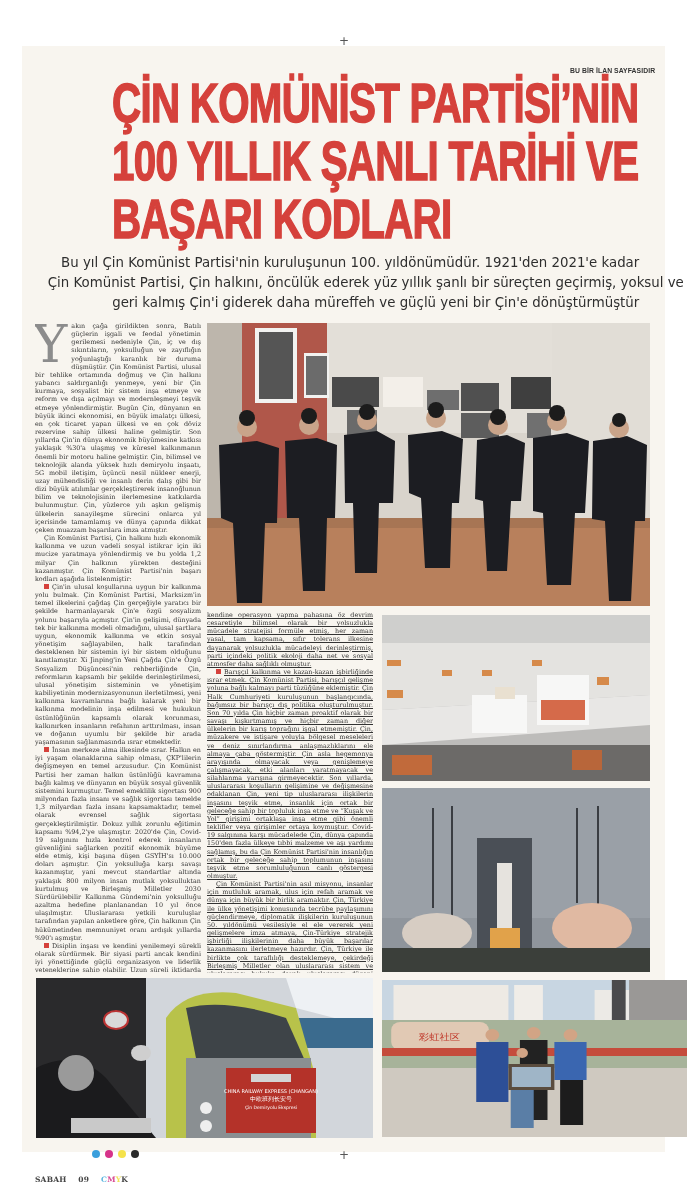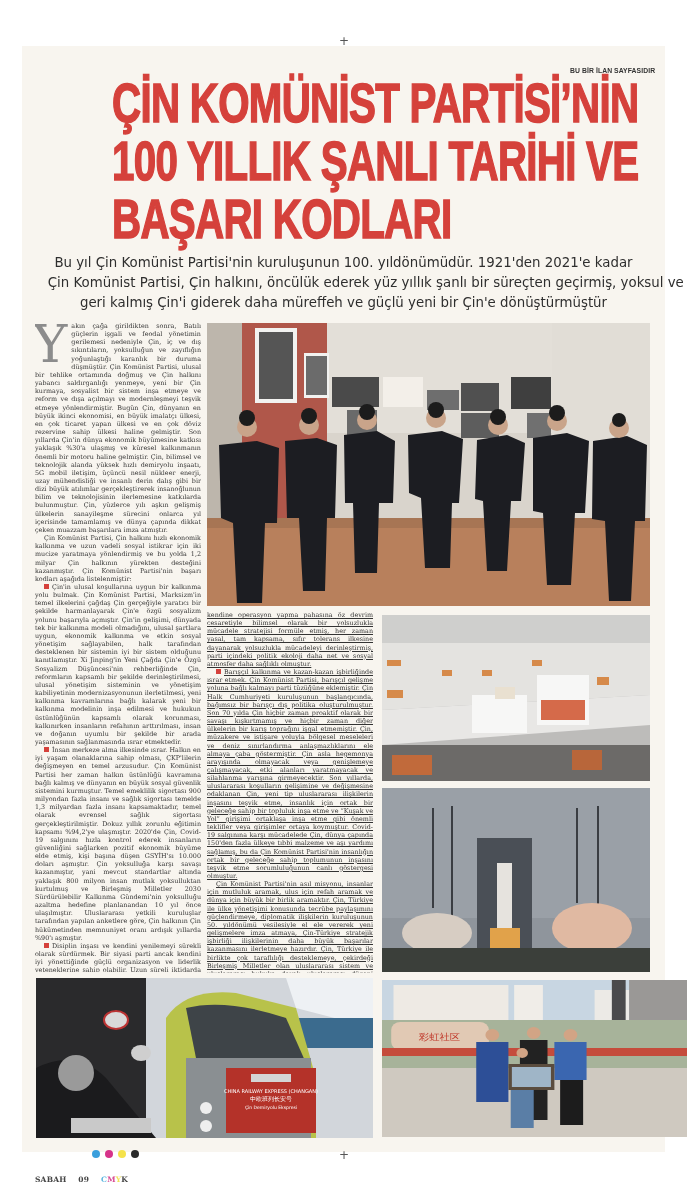--- a/index.html
+++ b/index.html
@@ -8,21 +8,21 @@
 
   .crop-mark { position: absolute; font-family: "DejaVu Sans", sans-serif; font-size: 12px; color: #555; line-height: 1; }
 
   .panel { position: absolute; left: 22px; top: 46px; width: 643px; height: 1106px; background: #f8f5ef; }
 
   .ad-notice { position: absolute; right: 10px; top: 20px; font-family: "Liberation Sans", sans-serif; font-weight: bold; font-size: 8px; letter-spacing: 0.1px; color: #333; transform: scaleX(0.85); transform-origin: right center; }
 
   .headline { position: absolute; left: 0; top: 28px; width: 643px; text-align: left; font-family: "Liberation Sans", sans-serif; font-weight: bold; color: #d5413b; }
   .headline .line { display: block; font-size: 56px; line-height: 58px; letter-spacing: -1px; transform: scaleX(0.72); transform-origin: center; white-space: nowrap; -webkit-text-stroke: 1.5px #d5413b; }
 
-  .subtitle { position: absolute; left: 0; top: 206px; width: 643px; text-align: center; font-family: "DejaVu Sans", sans-serif; font-size: 14.5px; line-height: 20px; color: #2e2e2e; }
+  .subtitle { position: absolute; left: 0; top: 206px; width: 643px; text-align: right; font-family: "DejaVu Sans", sans-serif; font-size: 14.5px; line-height: 20px; color: #2e2e2e; }
   .subtitle span { display: block; transform: scaleX(0.92); transform-origin: center; white-space: nowrap; }
 
   .col-text { position: absolute; font-family: "DejaVu Serif", serif; font-size: 6.4px; line-height: 8.15px; color: #333; text-align: justify; hyphens: auto; }
   .col-text p { margin: 0; }
   .col-text p.indent { text-indent: 9px; }
   .col-text .bullet { display: inline-block; width: 5px; height: 5px; background: #d5413b; margin-right: 3px; vertical-align: 0px; }
 
   .drop-cap { float: left; font-family: "DejaVu Serif", serif; font-size: 52px; line-height: 40px; color: #8c8c8c; margin: 2px 4px 0 -2px; font-weight: normal; }
 
   .photo { position: absolute; overflow: hidden; }

